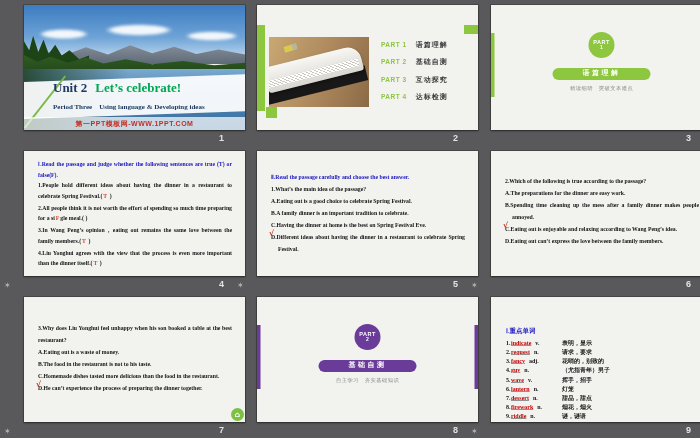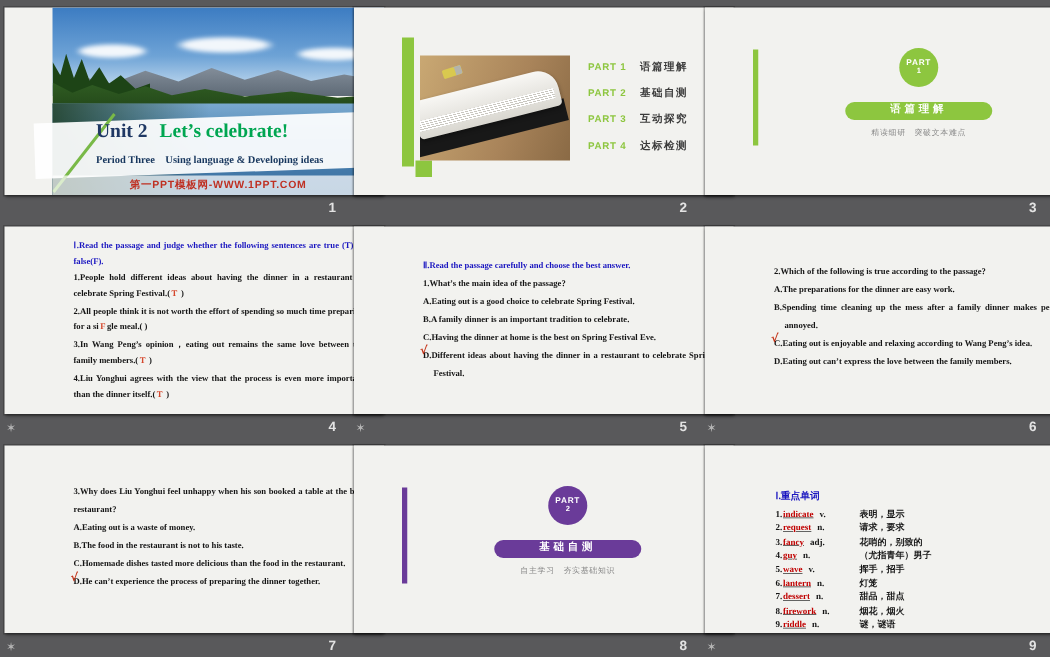--- a/index.html
+++ b/index.html
@@ -1,21 +1,21 @@
 <!DOCTYPE html>
 <html><head>
 <meta charset="utf-8">
 <style>
   html,body{margin:0;padding:0;}
   .sorter{width:700px;height:438px;background:#59595b;display:grid;
     grid-template-columns:233px 234px 233px;grid-template-rows:146px 146px 146px;
     font-family:"Liberation Sans",sans-serif;overflow:hidden;}
   .cell{position:relative;}
-  .slide{position:absolute;left:3px;top:5px;width:221px;height:125px;overflow:hidden;
-    background:#f2f2ef;box-shadow:0 1px 2px rgba(0,0,0,.45),0 0 0 1px rgba(0,0,0,.18);padding-left:32px;}
+  .slide{position:absolute;left:24px;top:5px;width:221px;height:125px;overflow:hidden;
+    background:#f2f2ef;box-shadow:0 1px 2px rgba(0,0,0,.45),0 0 0 1px rgba(0,0,0,.18);}
   .sc{width:442px;height:250px;transform:scale(.5);transform-origin:0 0;position:relative;
     font-family:"Liberation Serif",serif;}
   .pagenum{position:absolute;right:9px;bottom:3px;color:#e3e3e3;font:bold 9px "Liberation Sans",sans-serif;}
   .star{position:absolute;left:4px;bottom:2px;color:#b5b5b5;font:8px "DejaVu Sans",sans-serif;}
 
   
   .s1-sky{position:absolute;left:0;top:0;width:100%;height:118px;
     background:linear-gradient(180deg,#3c7cc2 0%,#6ea3d6 55%,#d4e6f4 100%);}
   .s1-clouds{position:absolute;left:0;top:28px;width:100%;height:55px;filter:blur(3px);opacity:.92;
     background:radial-gradient(ellipse 70px 14px at 18% 55%,#fff 55%,transparent 72%),

